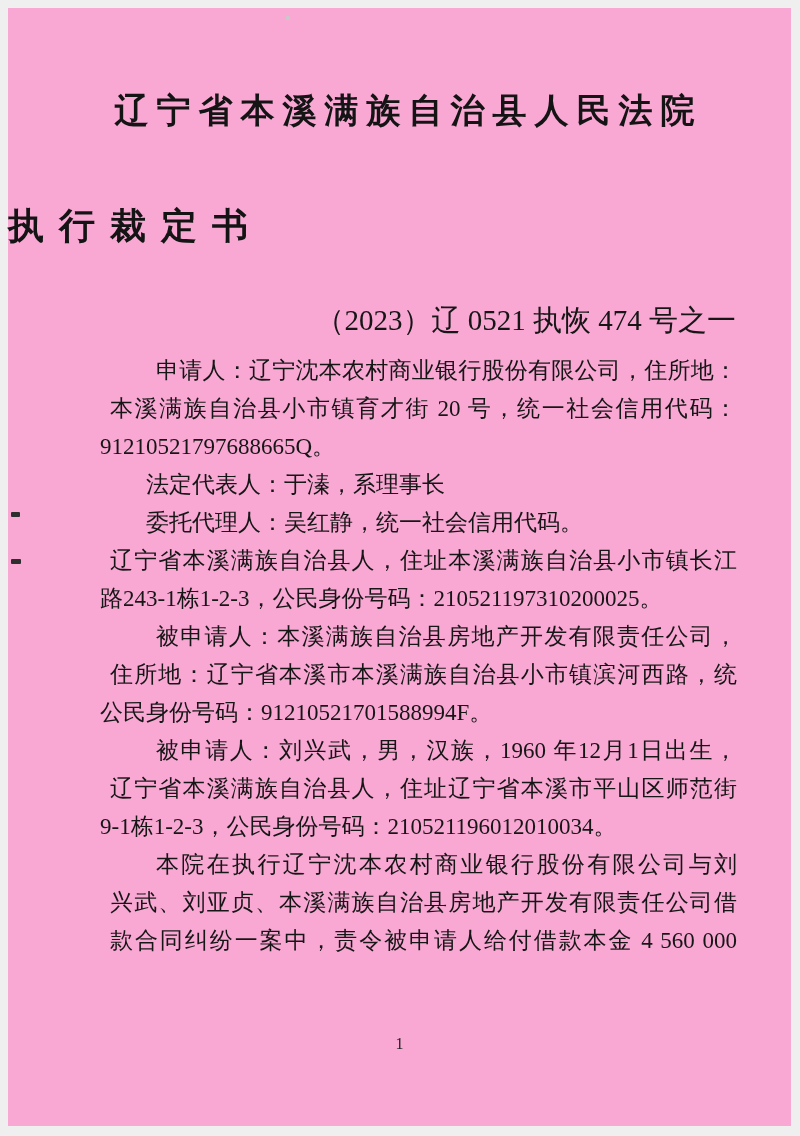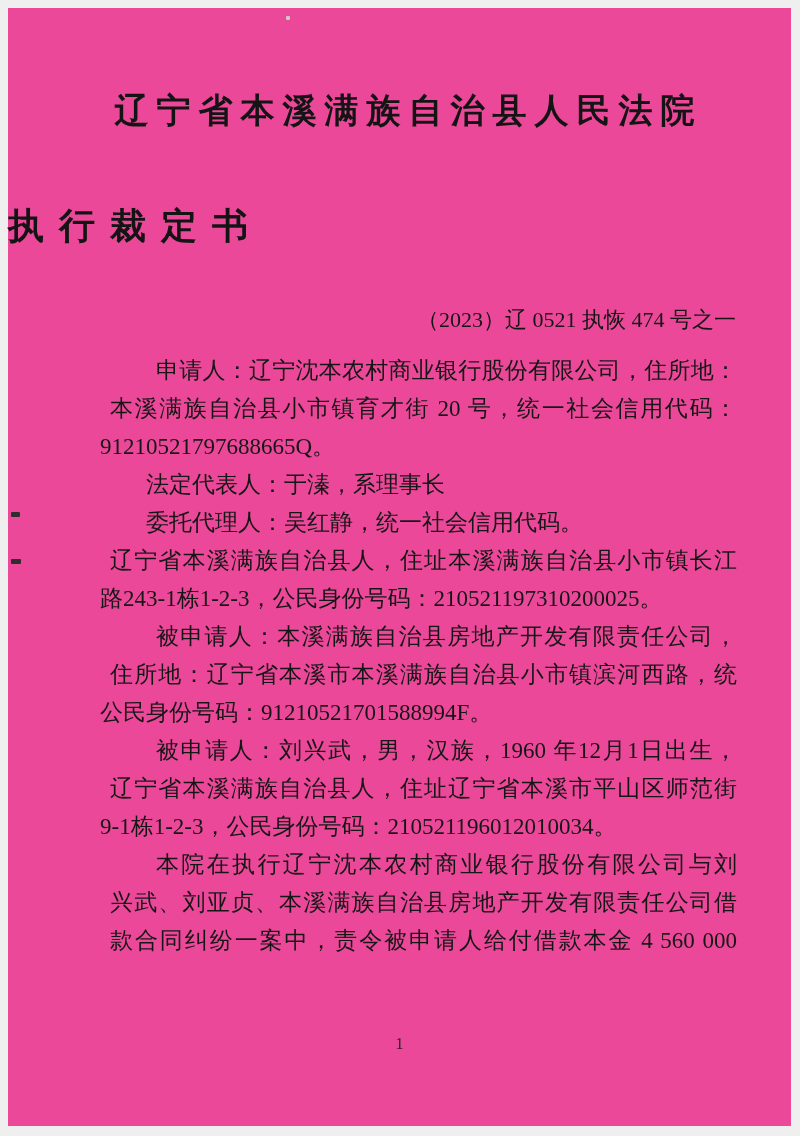--- a/index.html
+++ b/index.html
@@ -10,21 +10,21 @@
     background: #efefef;
     overflow: hidden;
     font-family: "Liberation Serif", "DejaVu Serif", serif;
   }
   .page {
     position: absolute;
     left: 8px;
     top: 8px;
     width: 783px;
     height: 1118px;
-    background: #ec4899;
+    background: #f9a8d4;
   }
   .court-name {
     position: absolute;
     top: 83px;
     left: 0;
     width: 100%;
     box-sizing: border-box;
     padding-left: 18px;
     text-align: center;
     font-size: 34px;
@@ -46,21 +46,21 @@
     font-weight: bold;
     letter-spacing: 15px;
     color: #141414;
     line-height: 44px;
     white-space: nowrap;
   }
   .case-number {
     position: absolute;
     top: 297px;
     right: 55px;
-    font-size: 22px;
+    font-size: 29px;
     line-height: 30px;
     color: #161616;
     white-space: nowrap;
   }
   .body-text {
     position: absolute;
     top: 344px;
     left: 92px;
     width: 637px;
     color: #161616;

